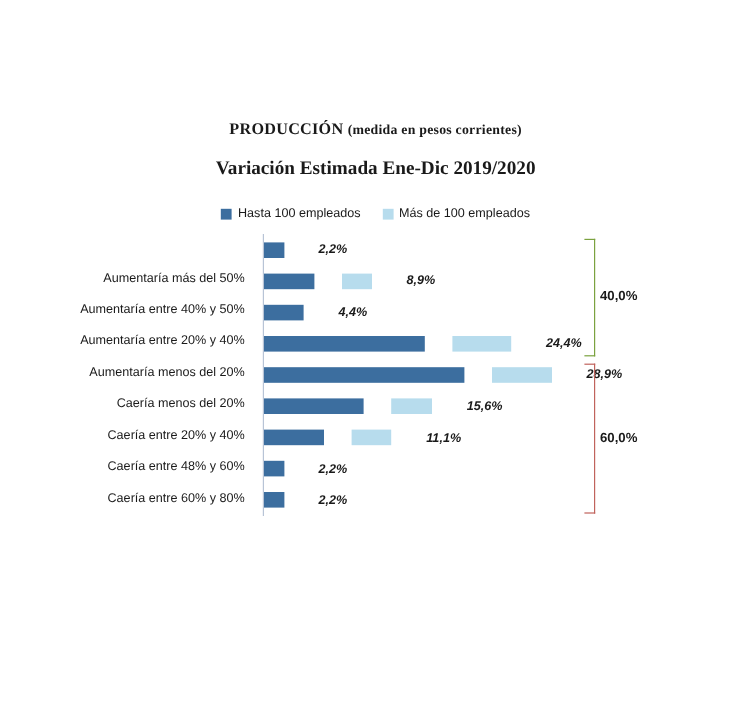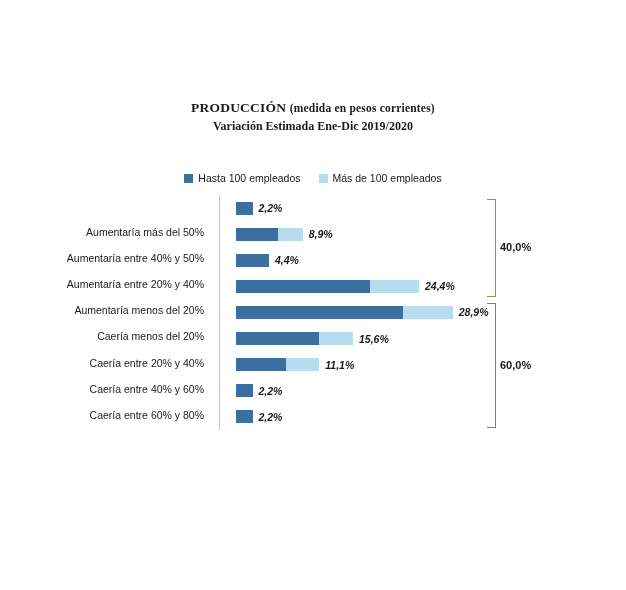--- a/index.html
+++ b/index.html
@@ -37,23 +37,23 @@
   }
   .title-main {
     font-size: 13.5px;
     font-weight: bold;
   }
   .title-sub {
     font-size: 11.5px;
     font-weight: bold;
   }
   .title-line2 {
-    font-size: 12px;
-    font-weight: bold;
-    margin-top: 3px;
+    font-size: 16px;
+    font-weight: bold;
+    margin-top: 16px;
   }
   #legend {
     position: absolute;
     left: 0;
     top: 172px;
     width: 626px;
     display: flex;
     justify-content: center;
     align-items: center;
     gap: 18px;
@@ -90,24 +90,25 @@
     text-align: right;
     padding-right: 8px;
     box-sizing: border-box;
     font-size: 10.5px;
     color: #1a1a1a;
     white-space: nowrap;
     margin-top: 48px;
   }
   .bars {
     position: absolute;
-    left: 236px;
+    left: 220px;
     height: 13px;
     display: flex;
     align-items: center;
+    gap: 23px;
   }
   .seg {
     height: 13px;
   }
   .val-label {
     font-size: 10.5px;
     font-weight: bold;
     font-style: italic;
     margin-left: 6px;
     white-space: nowrap;
@@ -198,21 +199,21 @@
       </div>
       <div class="row">
         <div class="cat-label">Caería entre 20% y 40%</div>
         <div class="bars">
           <div class="seg" style="width: 83.25px; background: rgb(60, 110, 159);"></div>
           <div class="seg" style="width: 33.75px; background: rgb(183, 220, 237);"></div>
           <div class="val-label">15,6%</div>
         </div>
       </div>
       <div class="row">
-        <div class="cat-label">Caería entre 40% y 60%</div>
+        <div class="cat-label">Caería entre 48% y 60%</div>
         <div class="bars">
           <div class="seg" style="width: 50.25px; background: rgb(60, 110, 159);"></div>
           <div class="seg" style="width: 33px; background: rgb(183, 220, 237);"></div>
           <div class="val-label">11,1%</div>
         </div>
       </div>
       <div class="row">
         <div class="cat-label">Caería entre 60% y 80%</div>
         <div class="bars">
           <div class="seg" style="width: 16.5px; background: rgb(60, 110, 159);"></div>

